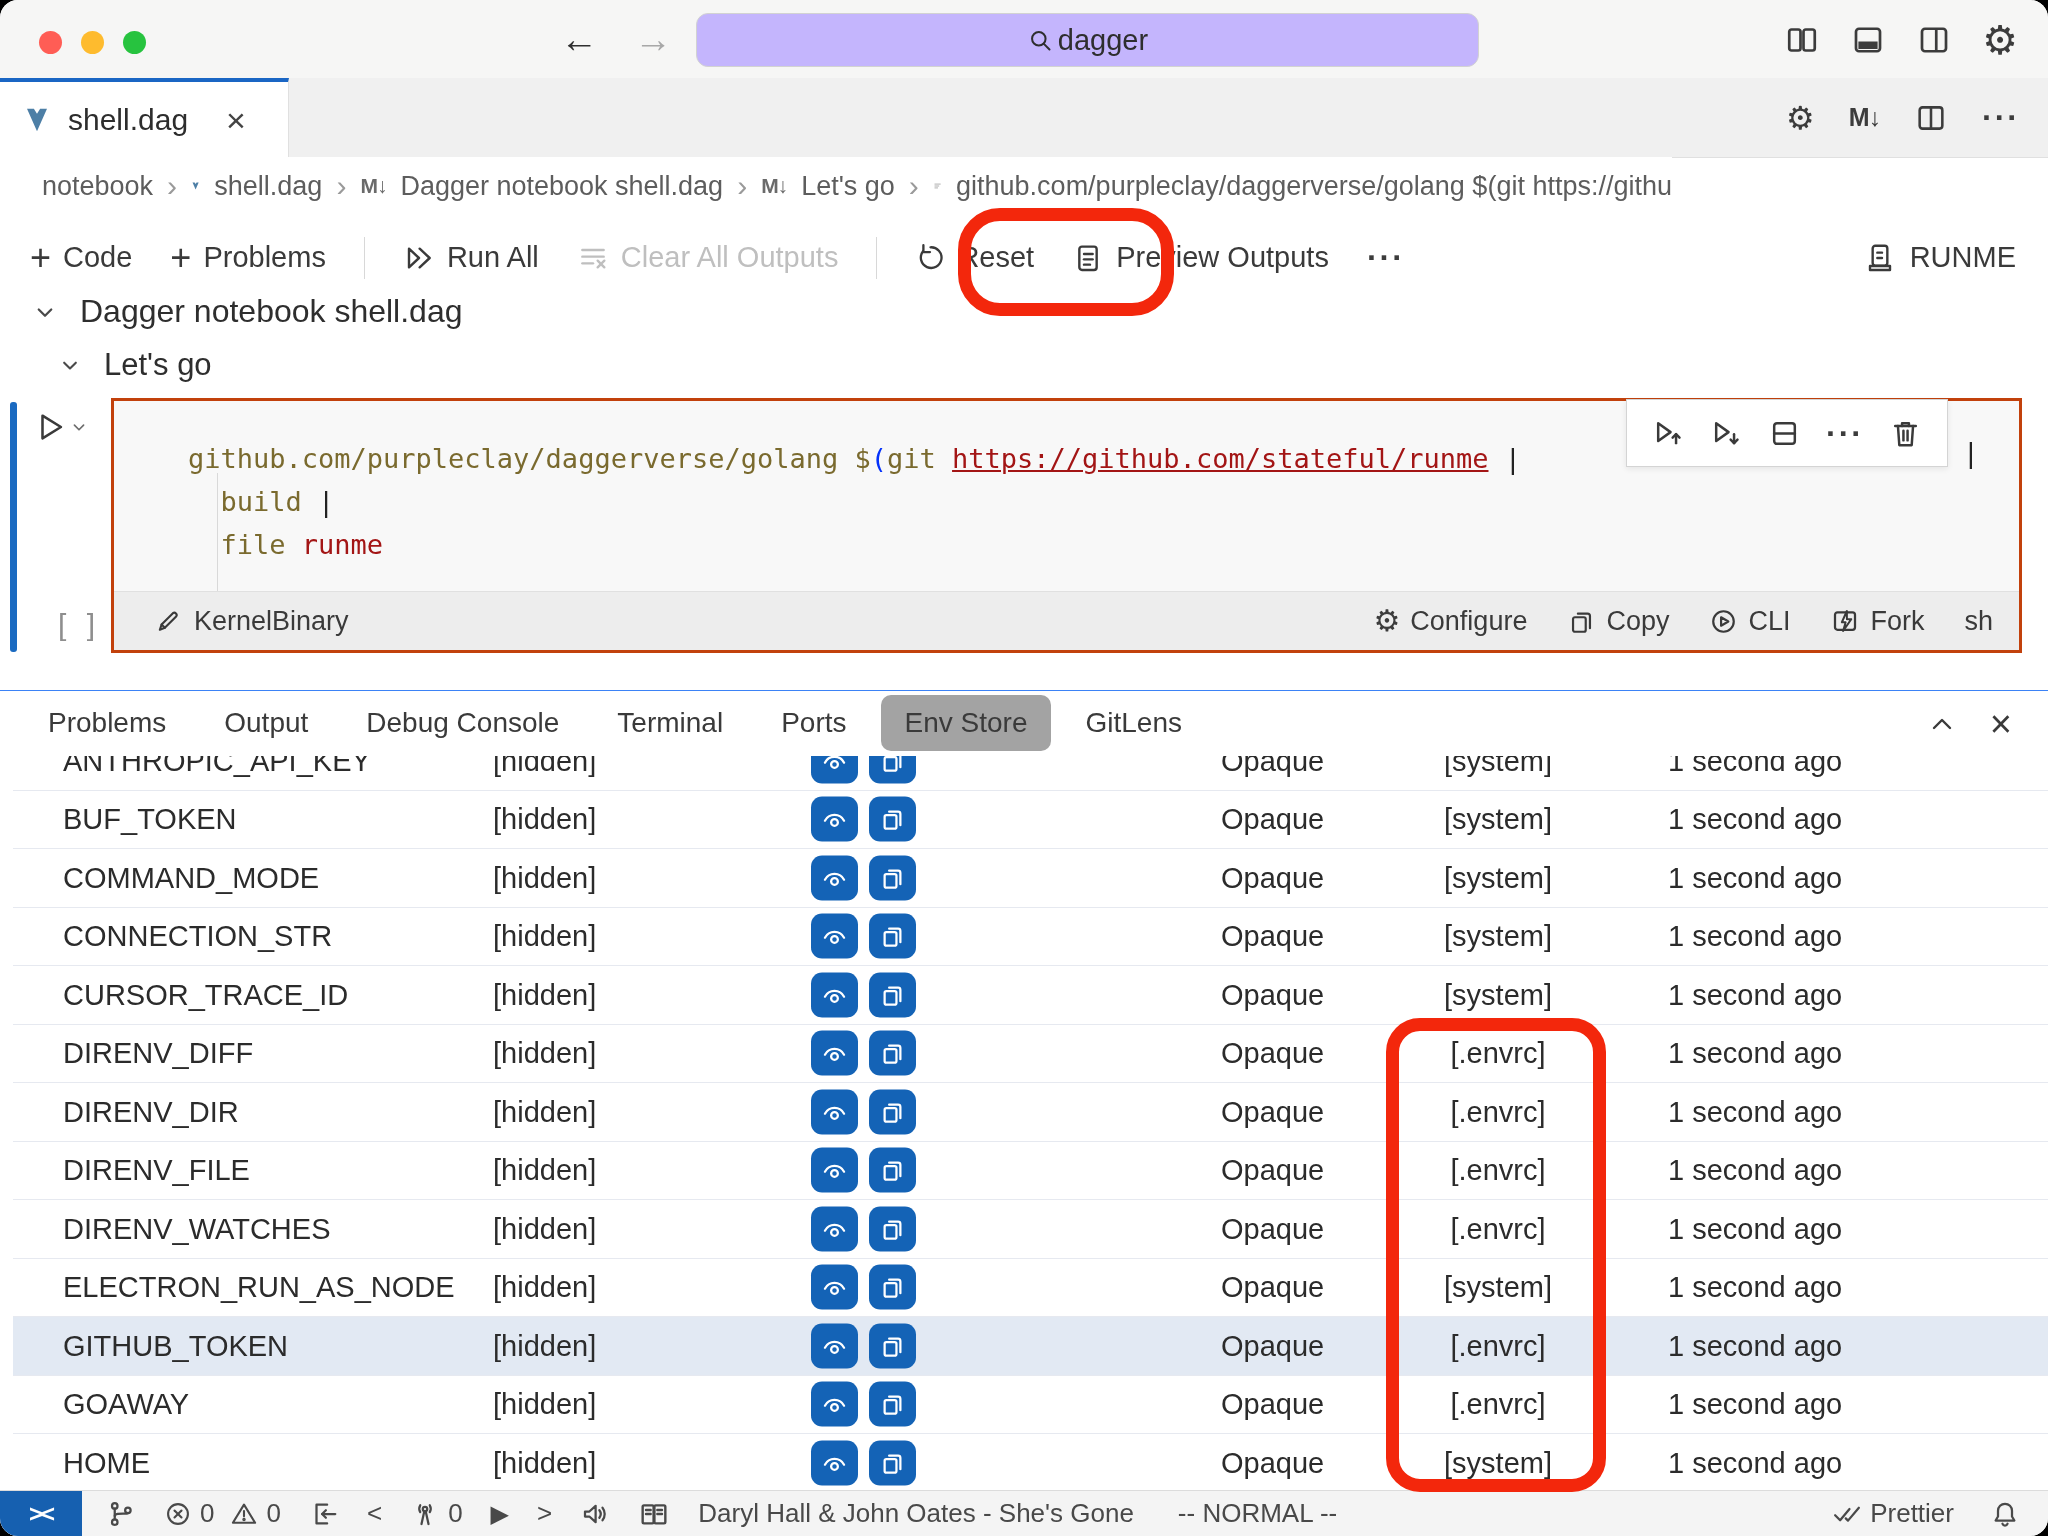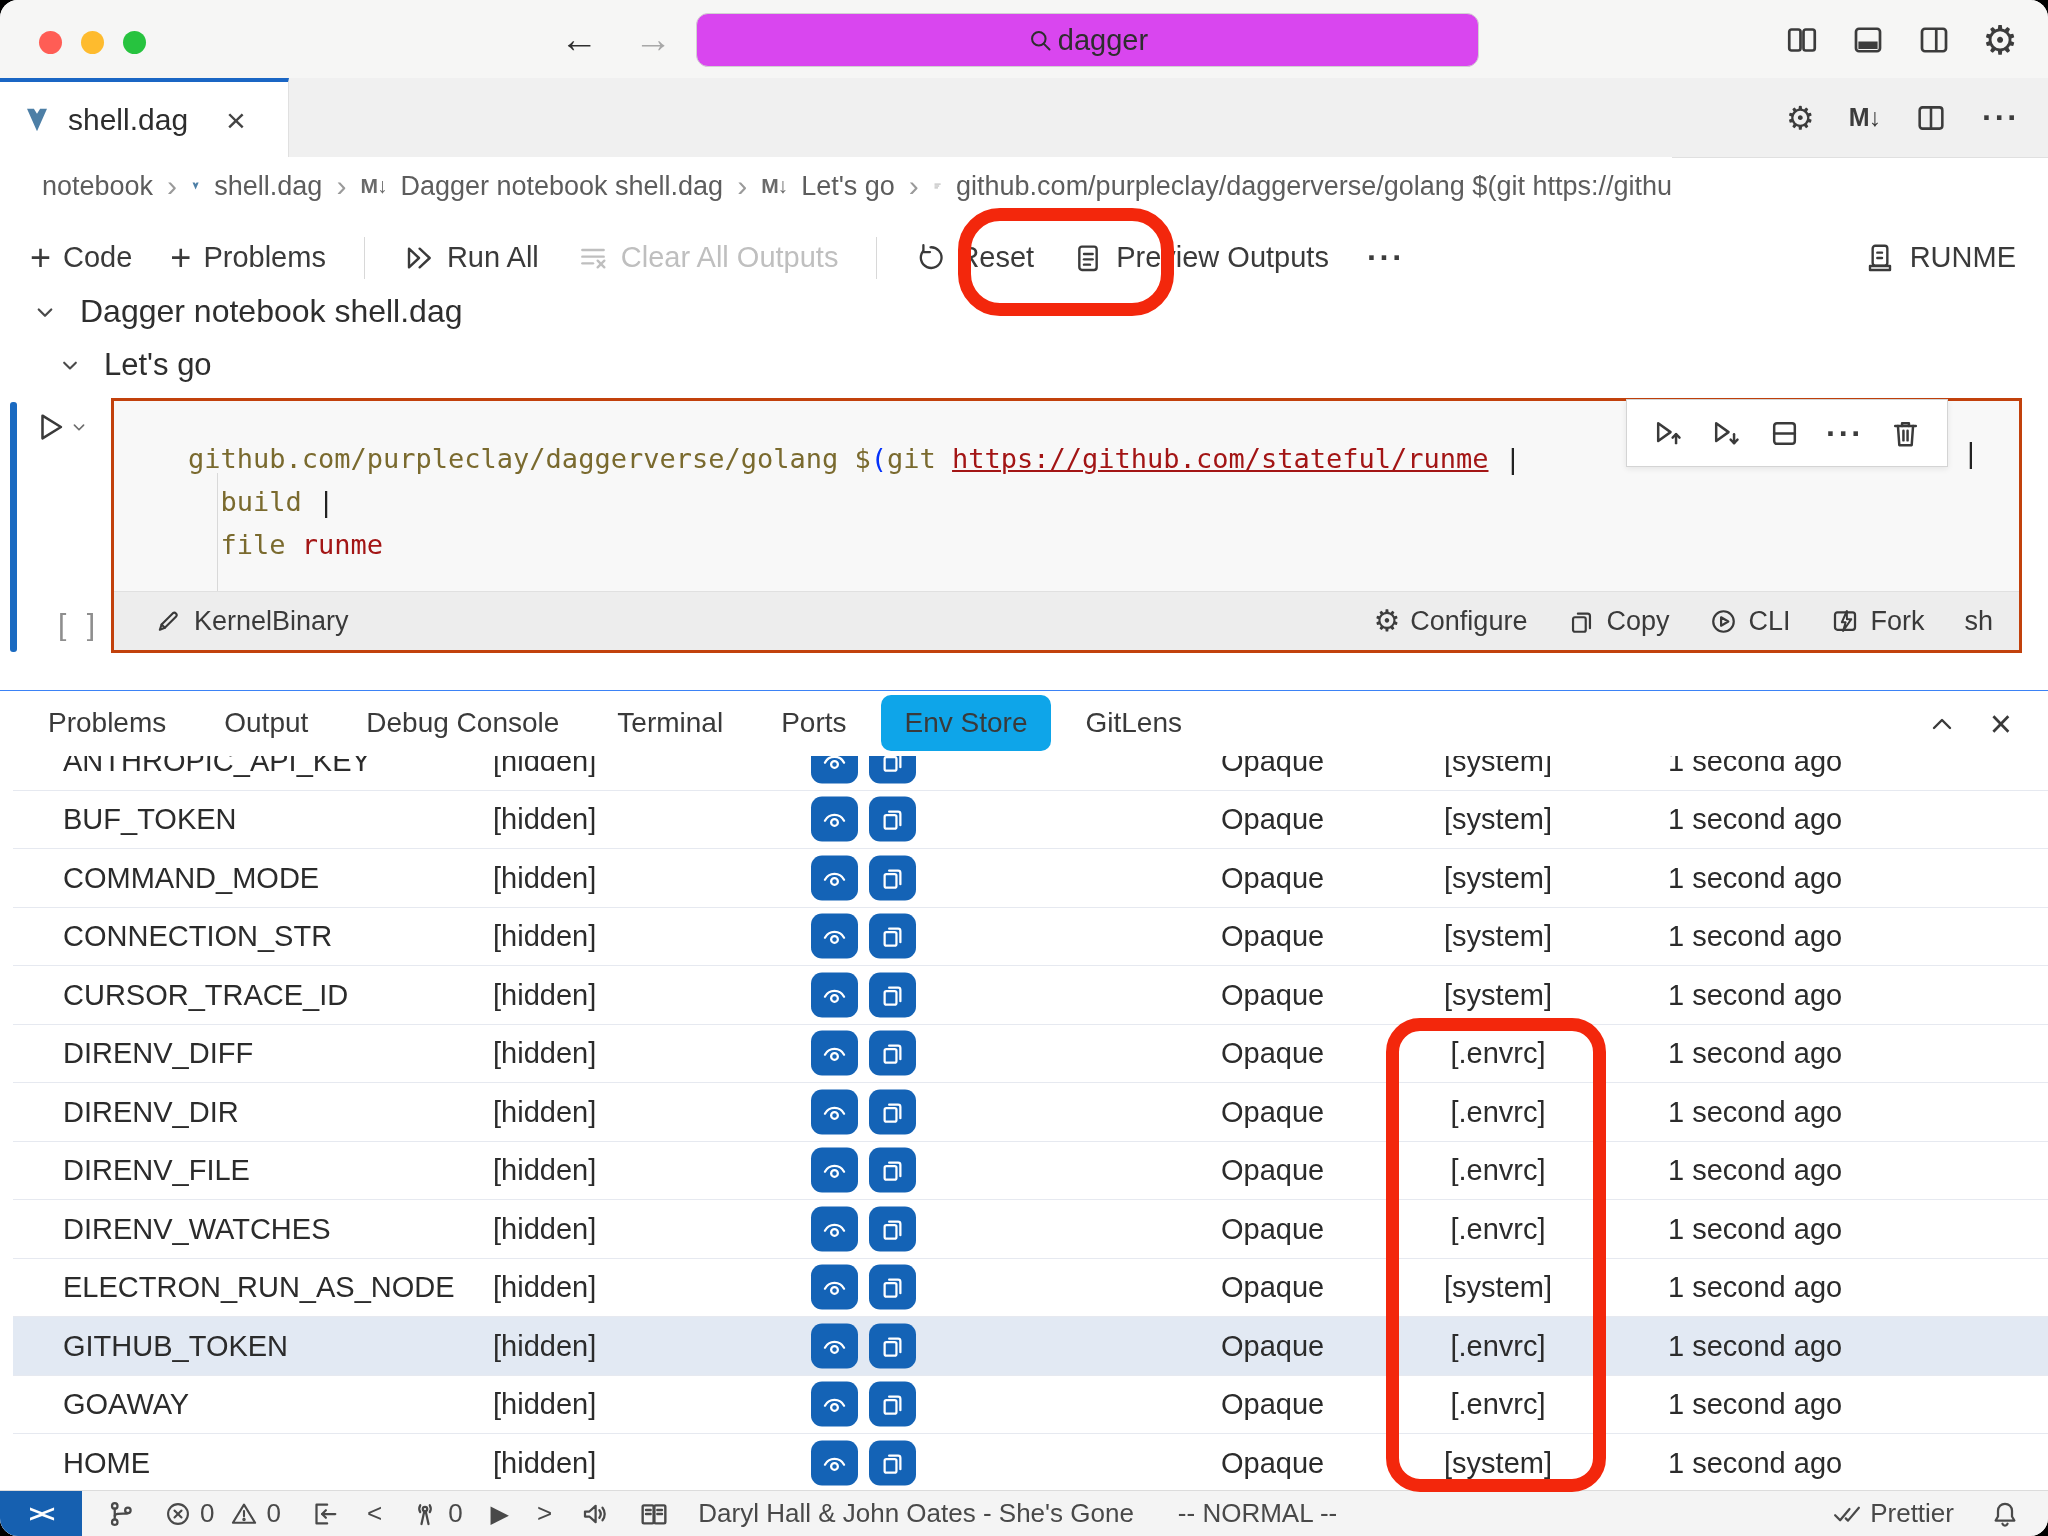--- a/index.html
+++ b/index.html
@@ -4,21 +4,21 @@
 <style>
   html,body{margin:0;padding:0;background:#000;}
   body{width:2048px;height:1536px;font-family:"Liberation Sans","DejaVu Sans",sans-serif;-webkit-font-smoothing:antialiased;}
   #window{position:relative;width:2048px;height:1536px;background:#fff;border-radius:18px;overflow:hidden;}
   svg.ic{display:inline-block;vertical-align:middle;fill:none;stroke:currentColor;stroke-width:1.8;stroke-linecap:round;stroke-linejoin:round;}
   
   #titlebar{position:absolute;left:0;top:0;width:2048px;height:78px;background:#f6f6f5;border-bottom:1px solid #e2e2e2;}
   .tlight{position:absolute;top:31px;width:23px;height:23px;border-radius:50%;}
   #navarrows{position:absolute;left:560px;top:18px;font-size:38px;color:#2f2f2f;display:flex;gap:36px;}
   #navarrows .fwd{color:#a8a8a8;}
-  #searchbox{position:absolute;left:696px;top:13px;width:781px;height:52px;background:#d946ef;border:1px solid #d2d2d2;border-radius:12px;display:flex;align-items:center;justify-content:center;gap:4px;color:#2e2e2e;font-size:29px;}
+  #searchbox{position:absolute;left:696px;top:13px;width:781px;height:52px;background:#c4b5fd;border:1px solid #d2d2d2;border-radius:12px;display:flex;align-items:center;justify-content:center;gap:4px;color:#2e2e2e;font-size:29px;}
   #tb-icons{position:absolute;right:30px;top:20px;display:flex;gap:30px;color:#3c3c3c;align-items:center;}
   .gear-glyph{font-family:"DejaVu Sans",sans-serif;font-size:36px;line-height:1;color:#3c3c3c;}
   
   #tabbar{position:absolute;left:0;top:78px;width:2048px;height:79px;background:#f0f0f0;border-bottom:1px solid #e0e0e0;}
   #tab-active{position:absolute;left:0;top:0;width:289px;height:79px;background:#fff;border-top:4px solid #1a66c4;border-right:1px solid #e0e0e0;box-sizing:border-box;display:flex;align-items:center;padding:0 22px;gap:16px;}
   #tab-active .tab-label{font-size:30px;color:#2d2d2d;}
   #tab-active .tab-close{margin-left:22px;font-size:34px;color:#444;line-height:1;}
   #editor-actions{position:absolute;right:28px;top:0;height:79px;display:flex;align-items:center;gap:34px;color:#3c3c3c;}
   .mdown{font-size:25px;font-weight:700;color:#3c3c3c;letter-spacing:-1px;}
   .more-dots{font-size:32px;font-weight:700;color:#3c3c3c;letter-spacing:2px;}
@@ -50,21 +50,21 @@
   #cell-toolbar{position:absolute;left:1512px;top:-2px;width:320px;height:66px;background:#fff;border:1px solid #d4d4d4;box-shadow:0 2px 6px rgba(0,0,0,.08);display:flex;align-items:center;justify-content:space-evenly;color:#3a3a3a;}
   #cell-statusbar{position:absolute;left:0;bottom:0;right:0;height:58px;background:#ededed;border-top:1px solid #e0e0e0;display:flex;align-items:center;font-size:27px;color:#3a3a3a;}
   #kernel{display:flex;align-items:center;gap:12px;margin-left:40px;}
   #cell-actions{position:absolute;right:26px;display:flex;align-items:center;gap:40px;}
   .cell-action{display:flex;align-items:center;gap:10px;}
   #exec-indicator{position:absolute;left:58px;top:608px;font-size:30px;color:#8e8e8e;letter-spacing:6px;}
   
   #panel{position:absolute;left:0;top:690px;width:2048px;height:800px;background:#fff;border-top:1px solid #3b82f6;box-sizing:border-box;}
   #panel-tabs{position:absolute;left:0;top:0;width:2048px;height:64px;display:flex;align-items:center;padding-left:48px;gap:58px;font-size:28px;color:#3a3a3a;box-sizing:border-box;}
   .ptab{padding:10px 0;}
-  .ptab-active{background:#0ea5e9;border-radius:10px;padding:12px 24px;margin:0 -24px;}
+  .ptab-active{background:#a3a3a3;border-radius:10px;padding:12px 24px;margin:0 -24px;}
   #panel-controls{position:absolute;right:36px;top:14px;display:flex;gap:32px;align-items:center;color:#3a3a3a;}
   #panel-close{font-size:38px;line-height:1;color:#3a3a3a;}
   
   #env-rows{position:absolute;left:0;top:65px;width:2048px;height:735px;overflow:hidden;margin-left:13px;}
   #env-inner{margin-top:-24px;}
   .env-row{position:relative;height:58.5px;border-bottom:1px solid #e6e9f0;box-sizing:border-box;font-size:29px;color:#2b2b2b;}
   .env-row.row-highlight{background:#e2e9f3;}
   .cellspan{position:absolute;top:50%;transform:translateY(-50%);white-space:nowrap;}
   .col-name{left:50px;}
   .col-value{left:480px;}

